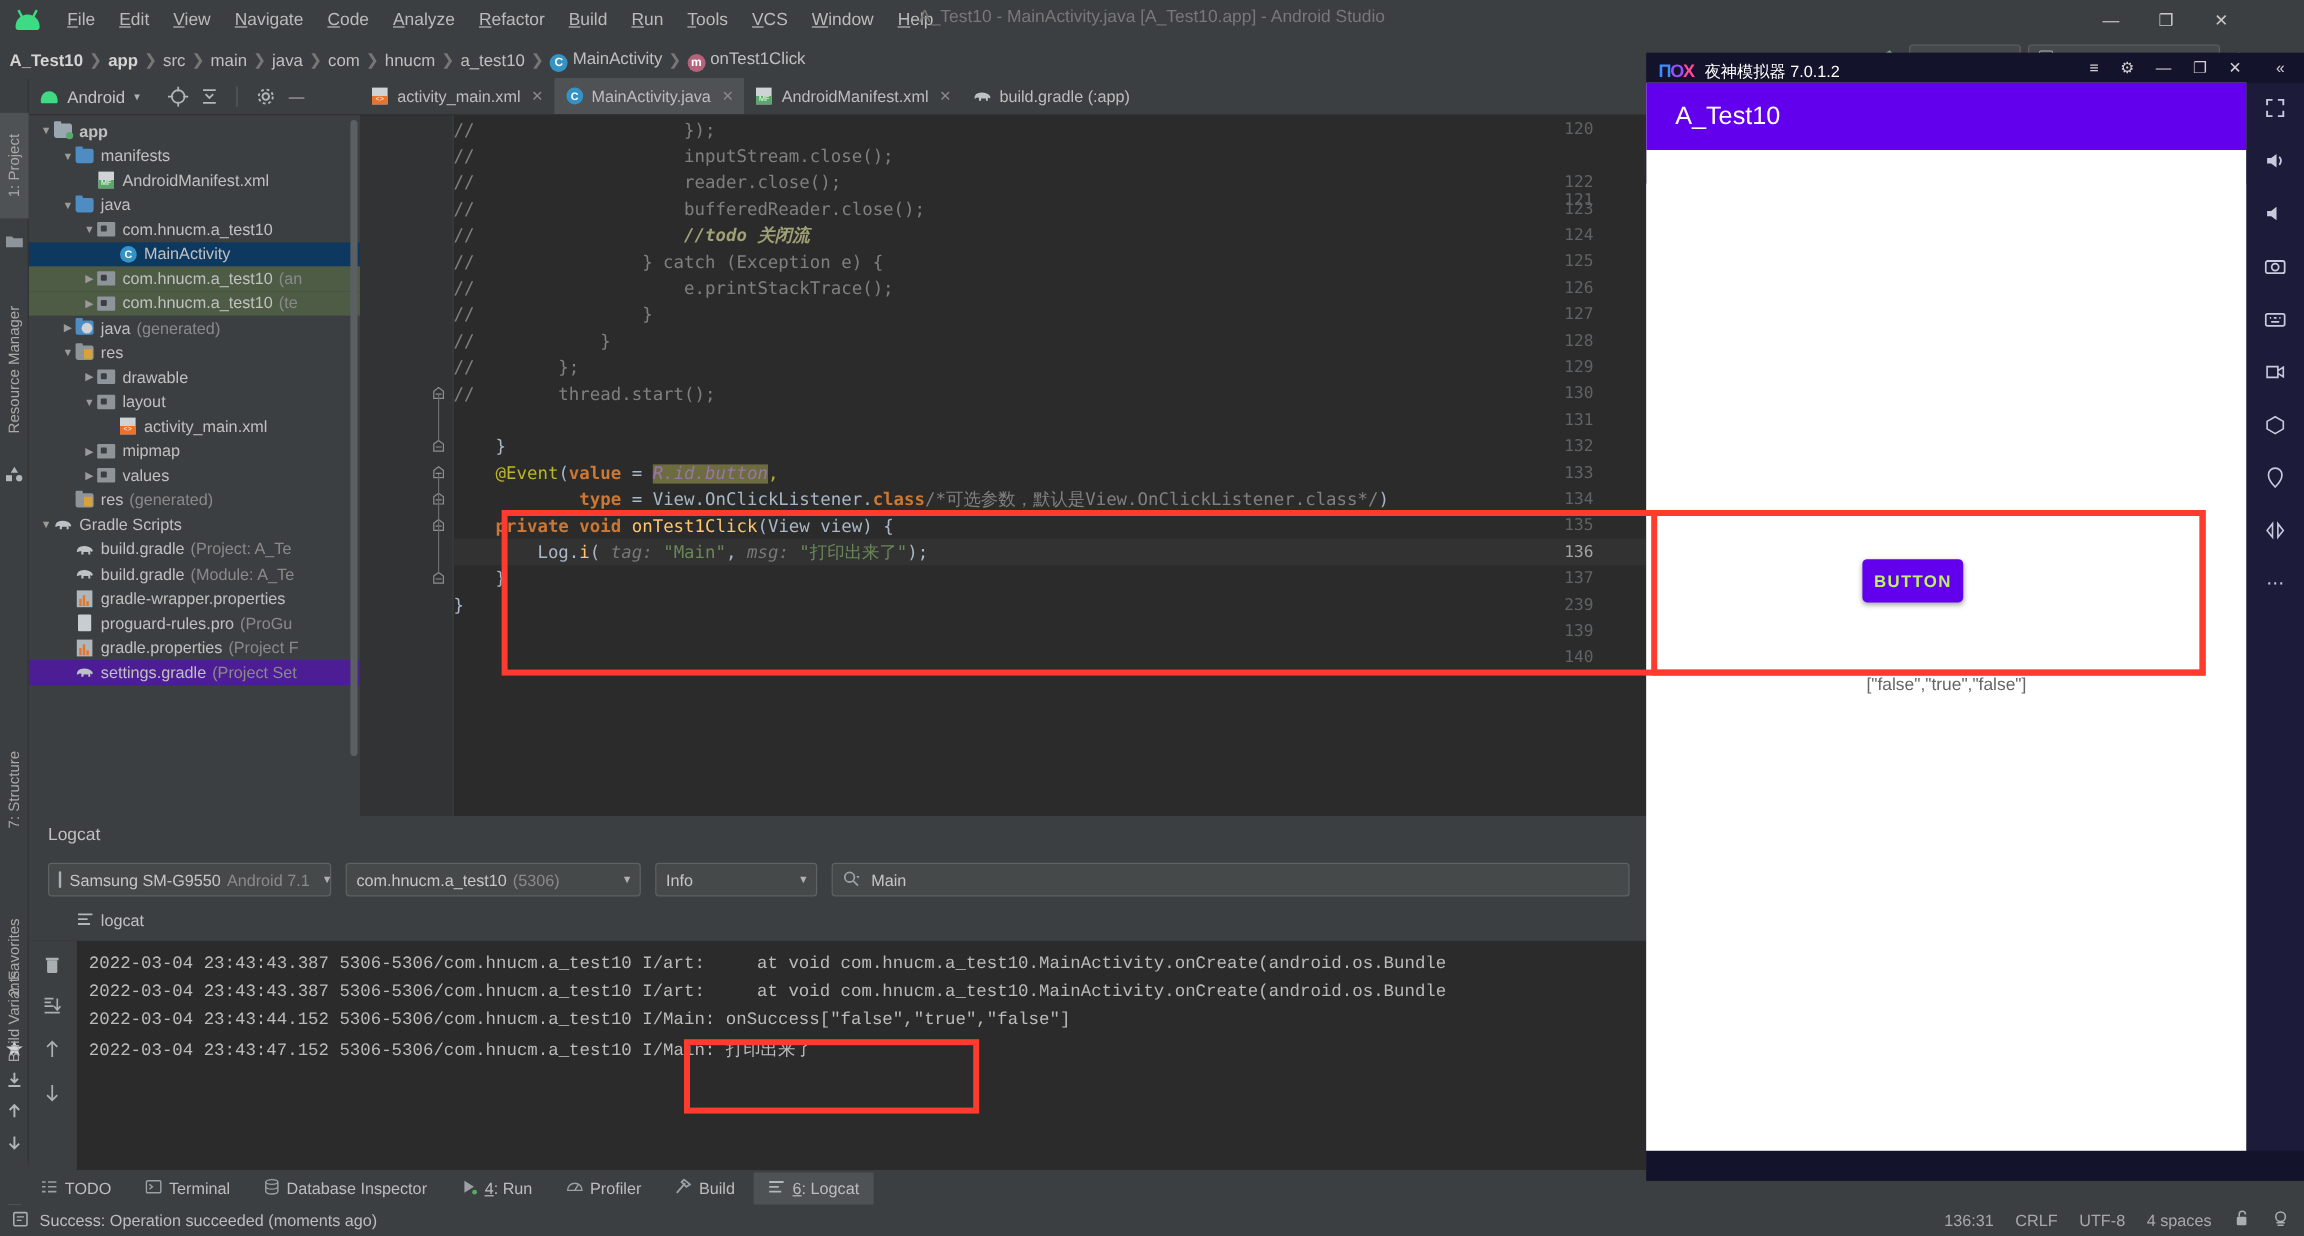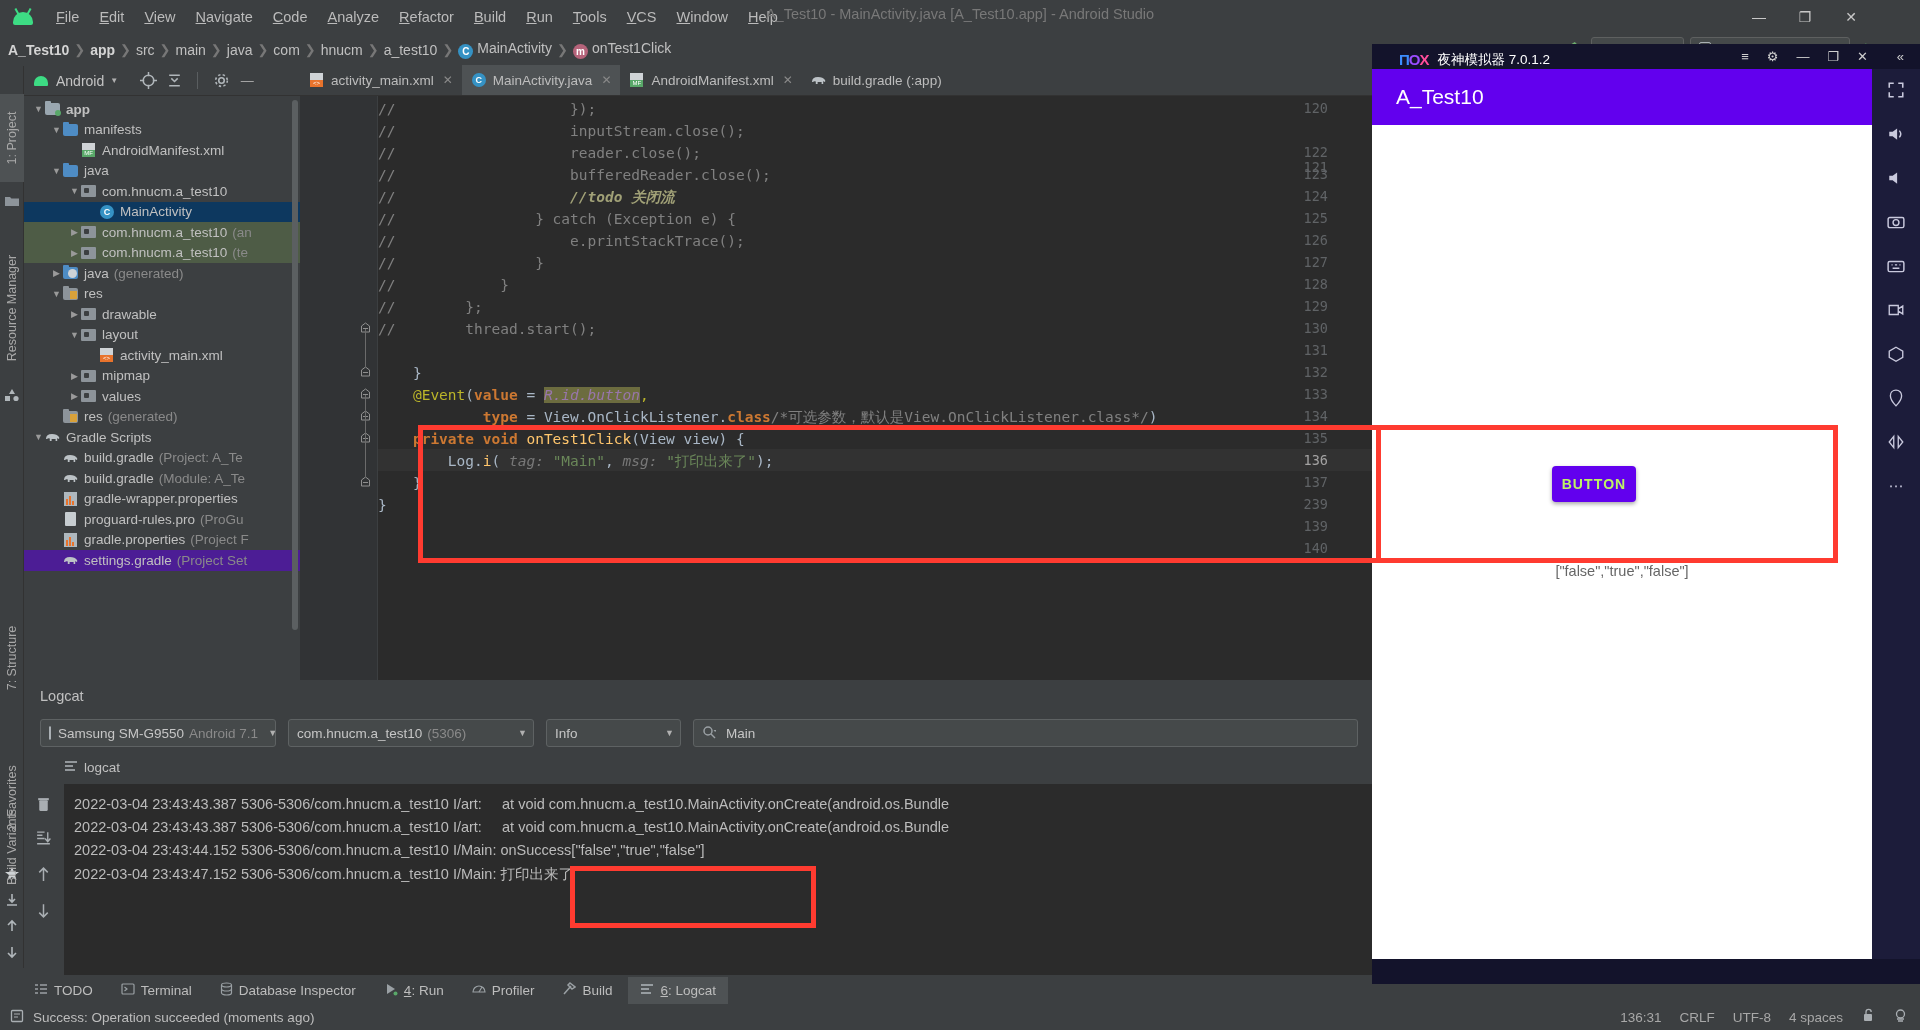--- a/index.html
+++ b/index.html
@@ -187,21 +187,21 @@
   .combo .caret { margin-left:auto; padding-left:10px; font-size:9px; color:#b0b0b0; }
   .srchbox {
     height:28px; border:1px solid #5e6263; border-radius:3px; background:#45494a;
     display:flex; align-items:center; padding:0 8px; color:#c6c6c6; font-size:13.5px; flex:1; margin-right:14px;
   }
   .subtab { height:26px; display:flex; align-items:center; gap:6px; padding-left:40px; font-size:13.5px; color:#c0c0c0; }
   .logarea { position:absolute; left:0; top:104px; right:0; bottom:0; background:#2b2b2b; }
   .log-gutter { position:absolute; left:0; top:0; width:40px; height:100%; background:#3c3f41; }
   .logrow {
     position:absolute; left:50px; white-space:pre;
-    font-family:Liberation Sans, sans-serif; font-size:14.5px; color:#bbbbbb;
+    font-family:Liberation Mono, monospace; font-size:14.5px; color:#bbbbbb;
   }
   .red-box-2 {
     position:absolute; left:570px; top:866px; width:246px; height:62px;
     border:5px solid #ff3b30; z-index:45; pointer-events:none;
   }
 
   
   .balloon {
     position:absolute; left:355px; top:918px; width:188px; height:52px;
     background:#4a5343; border:1px solid #5e6a54; border-radius:3px;
@@ -224,21 +224,21 @@
     background:#3c3f41; display:flex; align-items:center; padding-left:10px; font-size:13.5px; color:#bdbdbd;
   }
   .status-right { position:absolute; right:12px; display:flex; align-items:center; gap:18px; color:#a8a8a8; }
 
   
   .nox {
     position:absolute; left:1372px; top:44px; width:548px; height:940px;
     background:#1c1c3a; z-index:30;
   }
   .nox-title {
-    height:31px; background:#13132b; display:flex; align-items:center; padding-left:27px; gap:9px;text-align:right;
+    height:31px; background:#13132b; display:flex; align-items:center; padding-left:10px; gap:9px;text-align:right;
   }
   .nox-logo { font-size:15px; font-weight:bold; letter-spacing:-1px; }
   .nox-name { color:#ffffff; font-size:13.5px; }
   .nox-ctrls { position:absolute; right:52px; top:0; height:25px; display:flex; align-items:center; gap:18px; color:#d0d0d0; font-size:13px; }
   .nox-screen { position:absolute; left:0; top:25px; width:500px; height:890px; background:#ffffff; }
   .and-status {
     height:28px; background:#4a00c8; display:flex; align-items:center; justify-content:flex-end;
     padding-right:12px; gap:8px; color:#fff; font-size:14px;
   }
   .and-appbar { height:56px; background:#6200ee; display:flex; align-items:center; padding-left:24px; }

